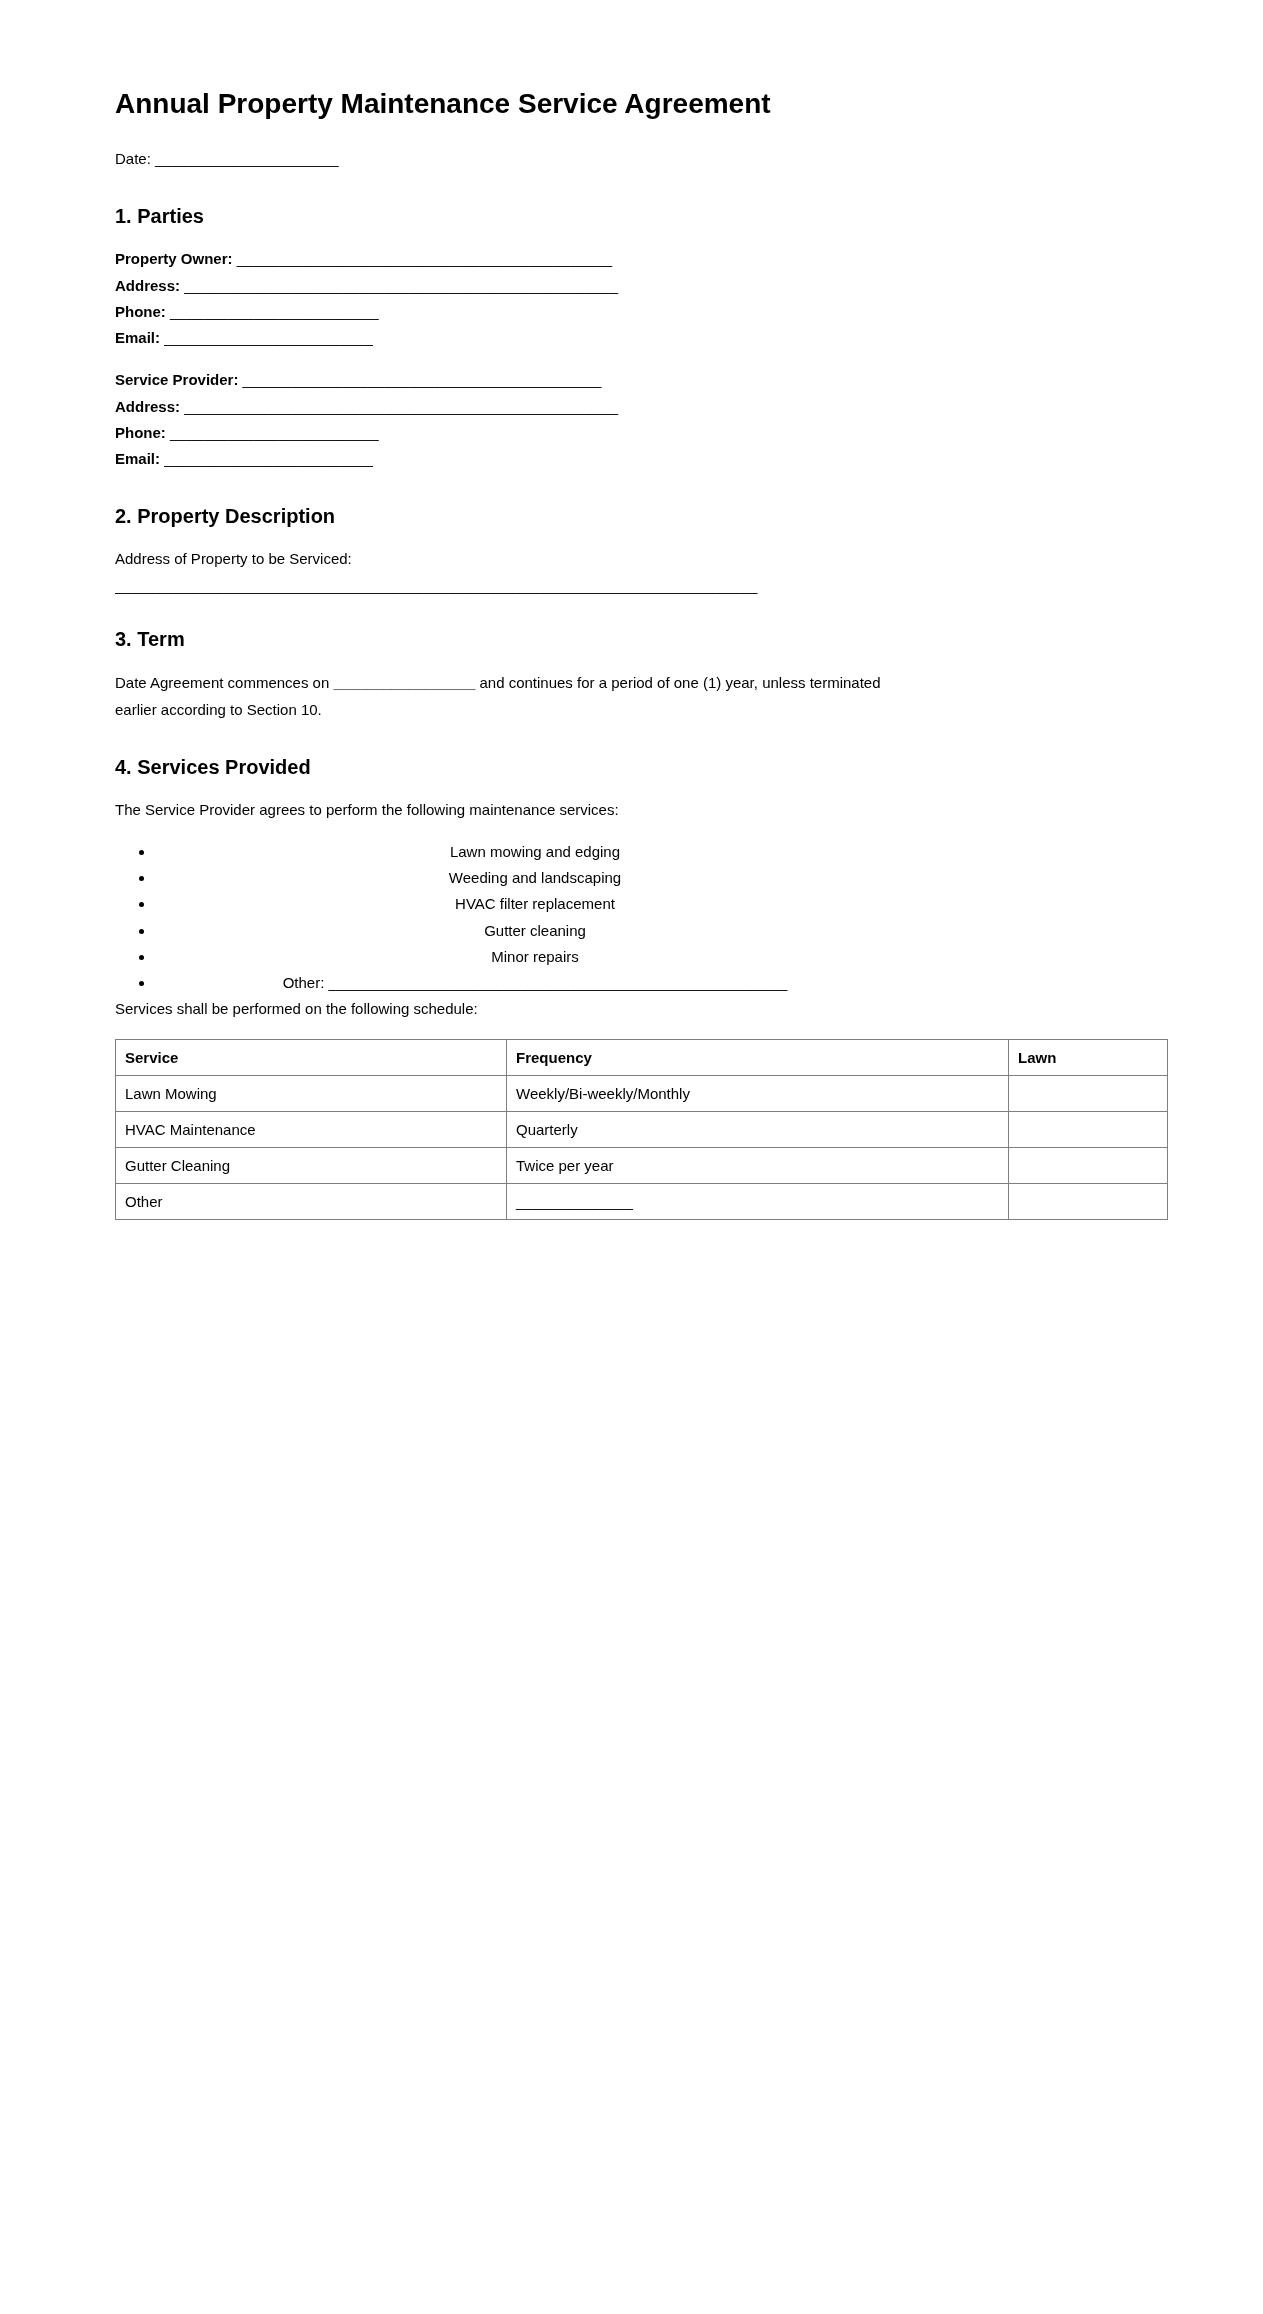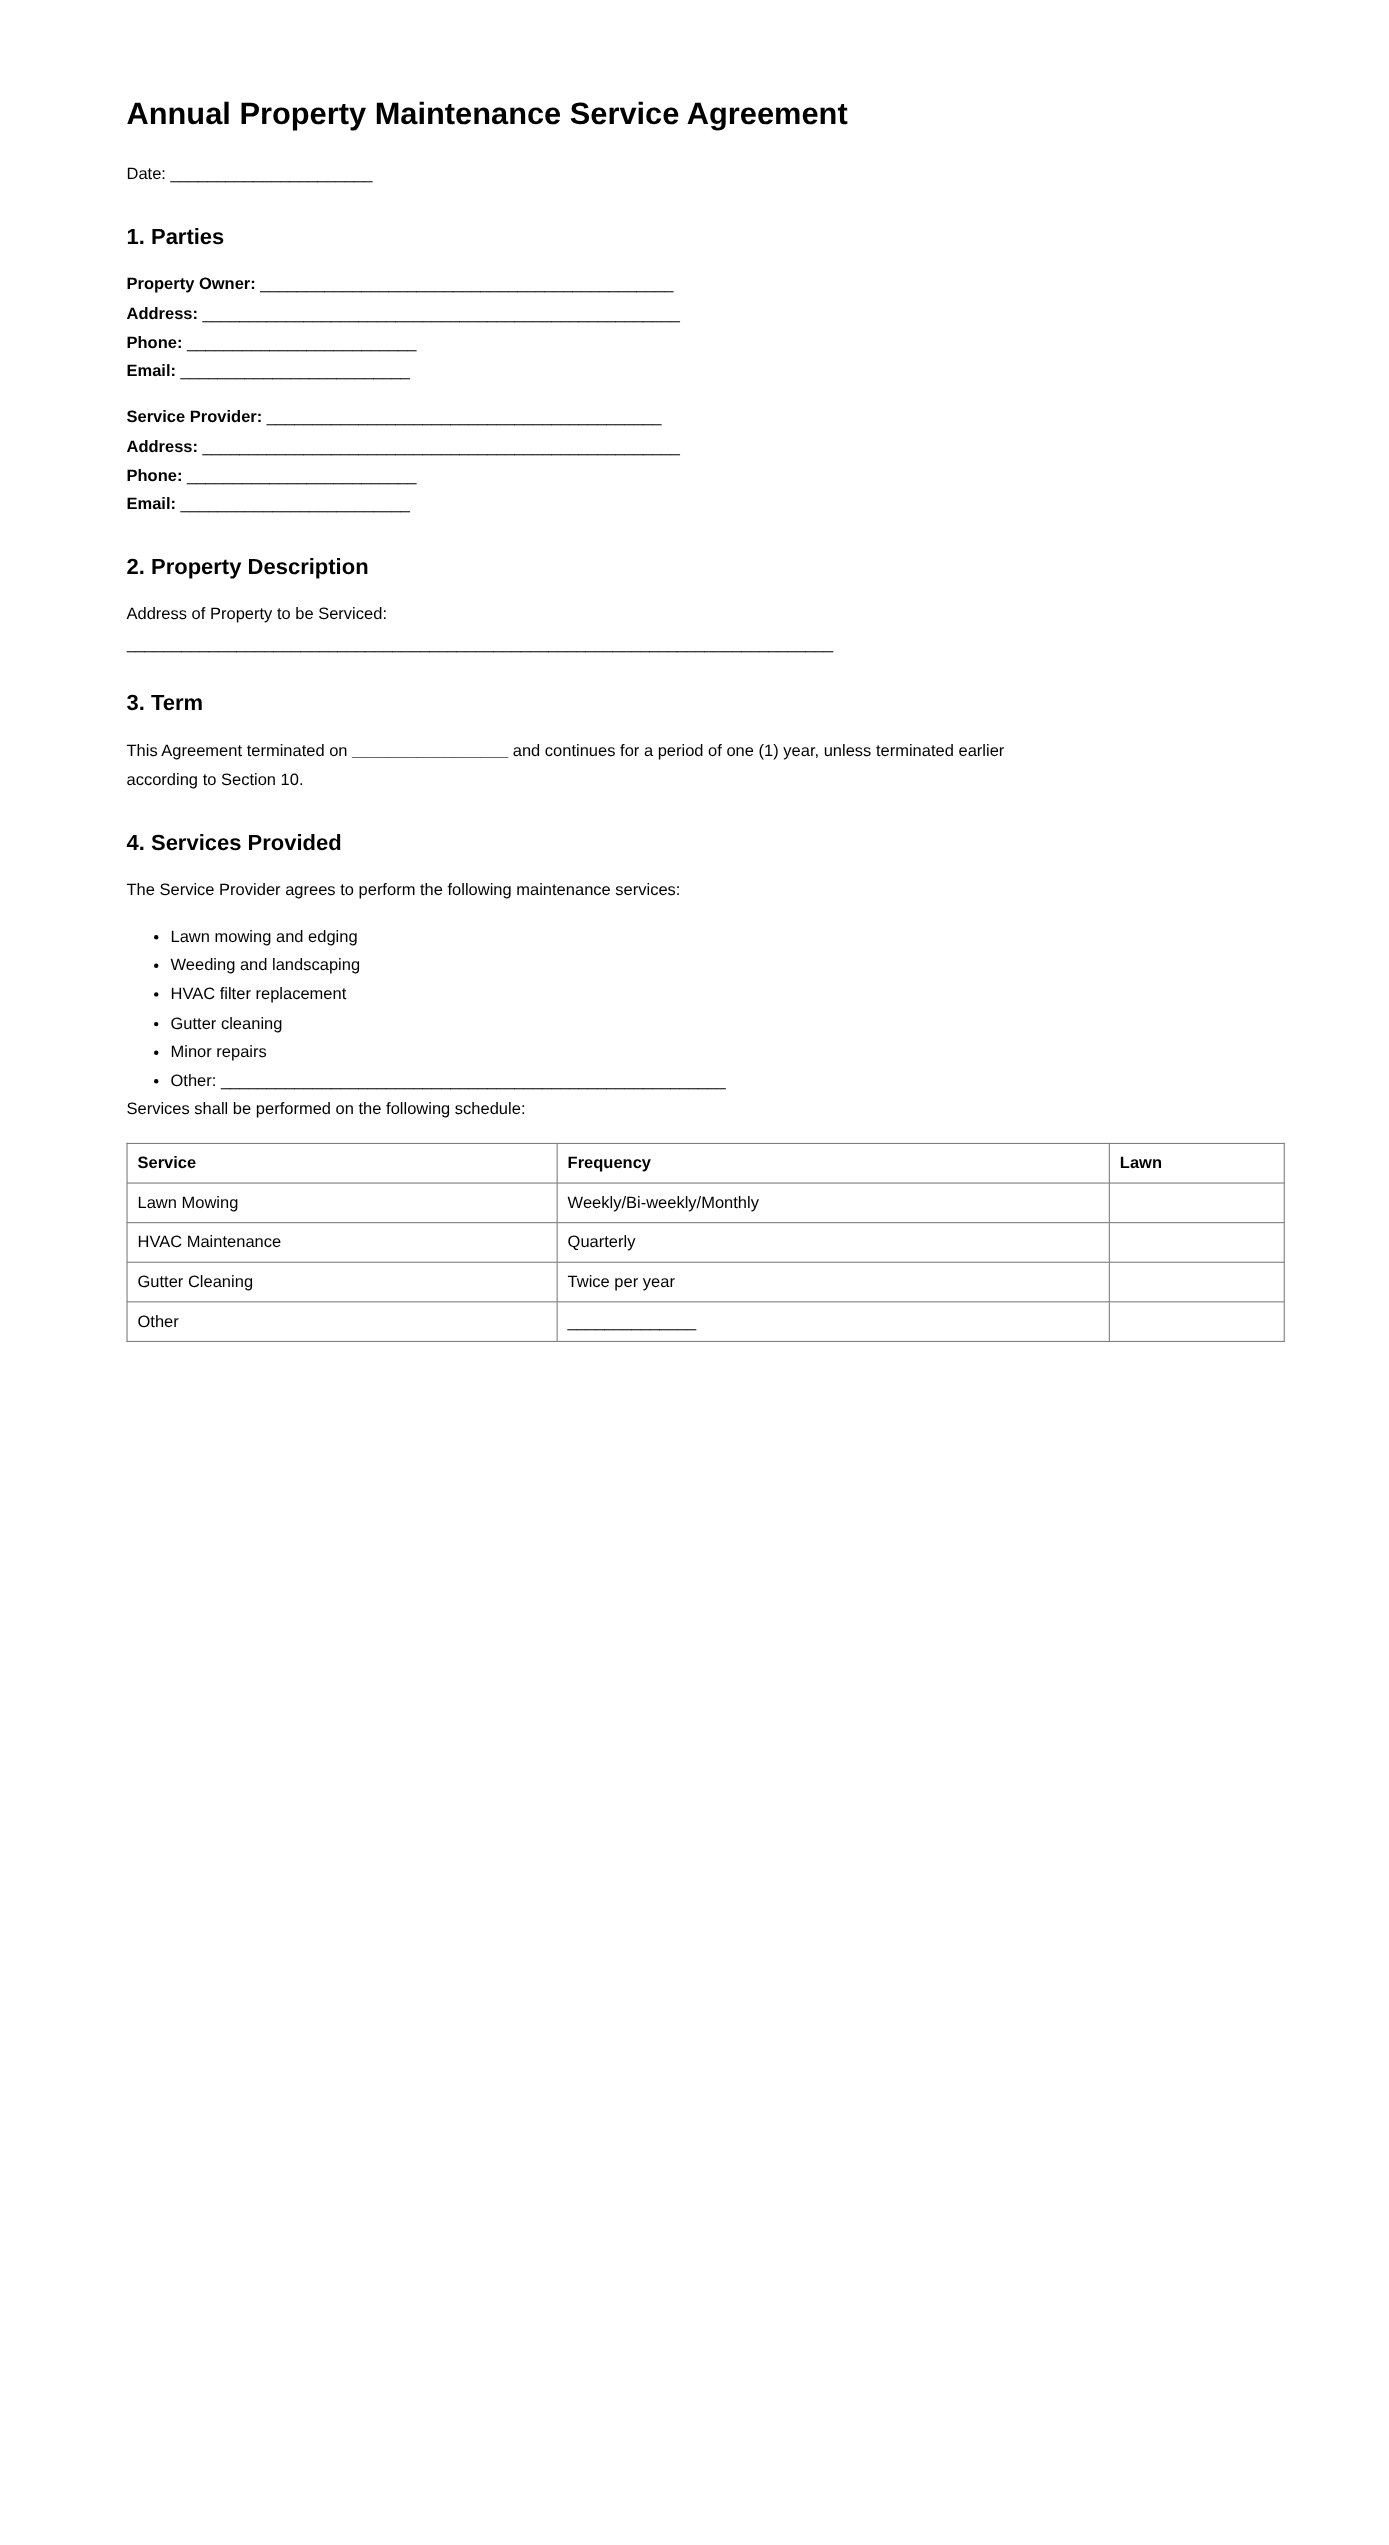--- a/index.html
+++ b/index.html
@@ -54,20 +54,21 @@
   .write-line {
     margin: 4px 0 0 0;
     font-size: 15px;
     line-height: 1.2;
     white-space: nowrap;
     overflow: hidden;
   }
   ul.services-list {
     margin: 16px 0 0 0;
     padding: 0 0 0 40px;
+    text-align: center;
   }
   ul.services-list li {
     font-size: 15px;
     line-height: 1.75;
   }
   table.schedule-table {
     border-collapse: collapse;
     table-layout: fixed;
     width: 1052px;
     margin-top: 16px;
@@ -111,21 +112,21 @@
     <p><span class="flabel">Address:</span> <span>____________________________________________________</span></p>
     <p><span class="flabel">Phone:</span> <span>_________________________</span></p>
     <p><span class="flabel">Email:</span> <span>_________________________</span></p>
   </div>
 
   <h2 class="section-heading">2. Property Description</h2>
   <p class="para">Address of Property to be Serviced:</p>
   <p class="write-line">_____________________________________________________________________________</p>
 
   <h2 class="section-heading">3. Term</h2>
-  <p class="term-para"><span>This Agreement terminated on </span><span class="term-blank">_________________</span><span> and continues for a period of one (1) year, unless terminated earlier according to Section 10.</span></p>
+  <p class="term-para"><span>Date Agreement commences on </span><span class="term-blank">_________________</span><span> and continues for a period of one (1) year, unless terminated earlier according to Section 10.</span></p>
 
   <h2 class="section-heading">4. Services Provided</h2>
   <p class="para">The Service Provider agrees to perform the following maintenance services:</p>
   <ul class="services-list">
     <li>Lawn mowing and edging</li>
     <li>Weeding and landscaping</li>
     <li>HVAC filter replacement</li>
     <li>Gutter cleaning</li>
     <li>Minor repairs</li>
     <li><span>Other:</span> <span>_______________________________________________________</span></li>

